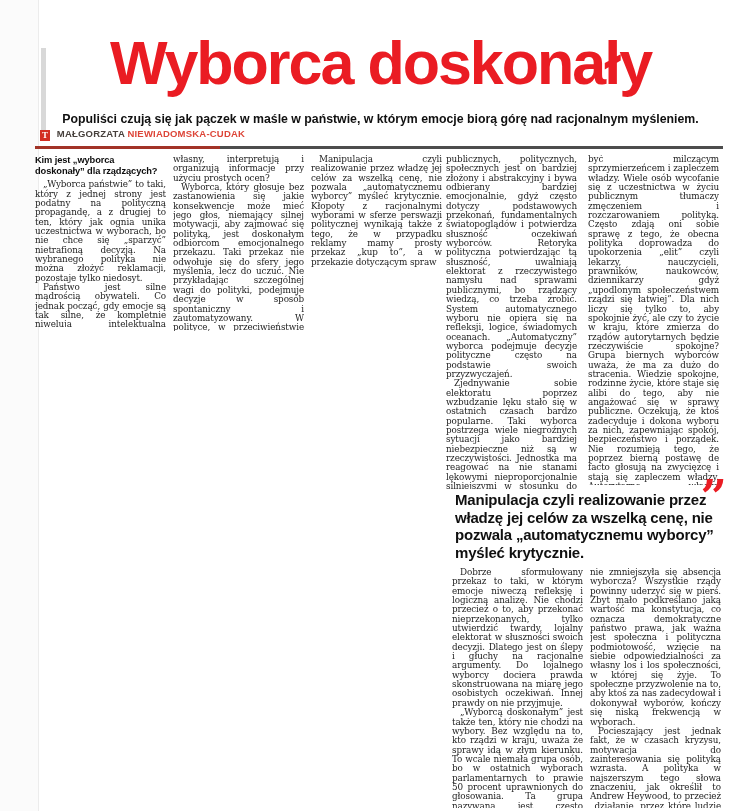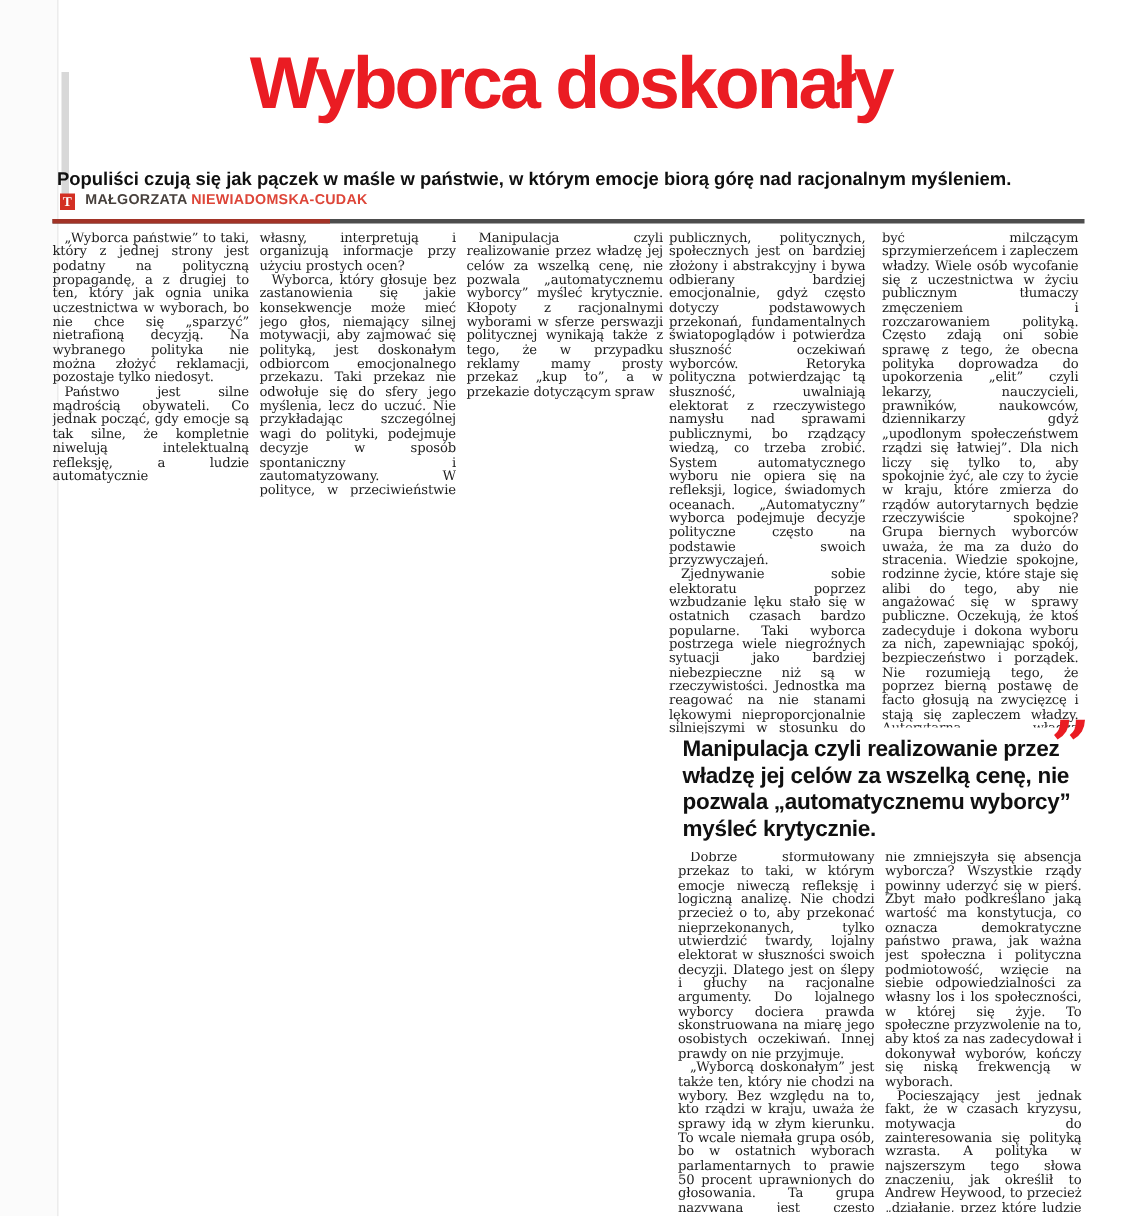--- a/index.html
+++ b/index.html
@@ -2,23 +2,23 @@
 <html lang="pl"><head>
 <meta charset="utf-8">
 <style>
   html,body{margin:0;padding:0;background:#fff;}
   .page{position:relative;width:750px;height:811px;background:#ffffff;overflow:hidden;
         font-family:"DejaVu Serif",serif;}
   .left-margin{position:absolute;left:0;top:0;width:38px;height:811px;background:#fbfbfb;
         border-right:1px solid #ececec;}
   .title-strip{position:absolute;left:41px;top:48px;width:5px;height:89px;background:#d8d8d8;}
   .title{position:absolute;left:38px;top:28px;width:685px;margin:0;text-align:center;
-        font-family:"Liberation Sans",sans-serif;font-weight:bold;font-size:49px;
+        font-family:"Liberation Sans",sans-serif;font-weight:bold;font-size:61px;
         letter-spacing:-2px;color:#ea1c23;}
-  .subtitle{position:absolute;left:38px;top:112px;width:685px;margin:0;
+  .subtitle{position:absolute;left:38px;top:112px;width:685px;margin:0;text-align:center;
         font-family:"Liberation Sans",sans-serif;font-weight:bold;font-size:12.3px;color:#101010;}
   .byline{position:absolute;left:40px;top:128px;font-family:"Liberation Sans",sans-serif;
         font-weight:bold;font-size:9.5px;letter-spacing:.2px;white-space:nowrap;}
   .logo{display:inline-block;width:10px;height:11px;background:#d32f23;color:#fff;
         font-family:"Liberation Serif",serif;font-weight:bold;font-size:9px;line-height:11px;
         text-align:center;margin-right:4px;vertical-align:-1px;}
   .name-first{color:#47403c;}
   .name-last{color:#dd4538;}
   .rule{position:absolute;left:35px;top:146px;width:688px;height:3px;background:#4d4d4d;}
   .rule-red{position:absolute;left:0;top:0;width:185px;height:3px;background:#a23327;}
@@ -56,20 +56,21 @@
   <div class="byline">
     <span class="logo">T</span>
     <span class="name-first">MAŁGORZATA</span>
     <span class="name-last">NIEWIADOMSKA-CUDAK</span>
   </div>
   <div class="rule">
     <span class="rule-red"></span>
   </div>
 
   <div class="col col-1">
+    <h2>Kim jest „wyborca doskonały” dla rządzących?</h2>
     <div>
         <p class="para indent">„Wyborca państwie” to taki, który z jednej strony jest podatny na polityczną propagandę, a z drugiej to ten, który jak ognia unika uczestnictwa w wyborach, bo nie chce się „sparzyć” nietrafioną decyzją. Na wybranego polityka nie można złożyć reklamacji, pozostaje tylko niedosyt.</p>
         <p class="para indent">Państwo jest silne mądrością obywateli. Co jednak począć, gdy emocje są tak silne, że kompletnie niwelują intelektualną refleksję, a ludzie automatycznie</p>
       </div>
   </div>
   <div class="col col-2">
     <div>
         <p class="para">własny, interpretują i organizują informacje przy użyciu prostych ocen?</p>
         <p class="para indent">Wyborca, który głosuje bez zastanowienia się jakie konsekwencje może mieć jego głos, niemający silnej motywacji, aby zajmować się polityką, jest doskonałym odbiorcom emocjonalnego przekazu. Taki przekaz nie odwołuje się do sfery jego myślenia, lecz do uczuć. Nie przykładając szczególnej wagi do polityki, podejmuje decyzje w sposób spontaniczny i zautomatyzowany. W polityce, w przeciwieństwie do ekonomii, nie ma reklamacji na zakupiony towar.</p>
       </div>

